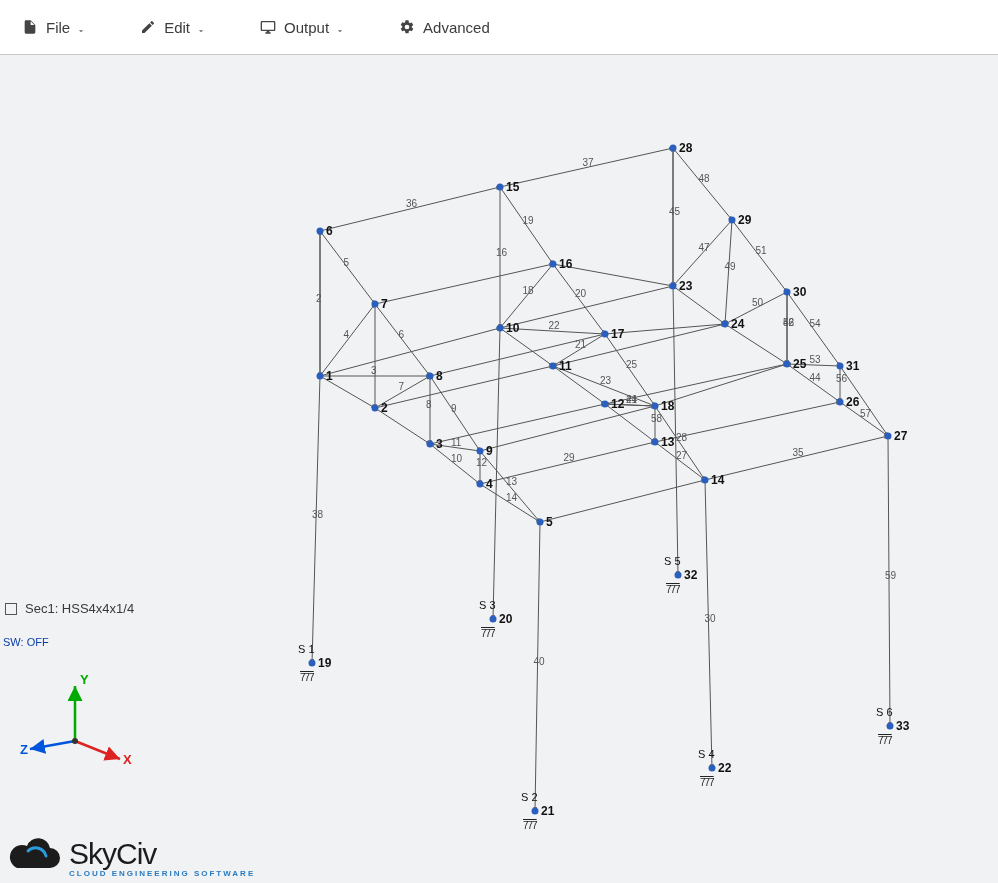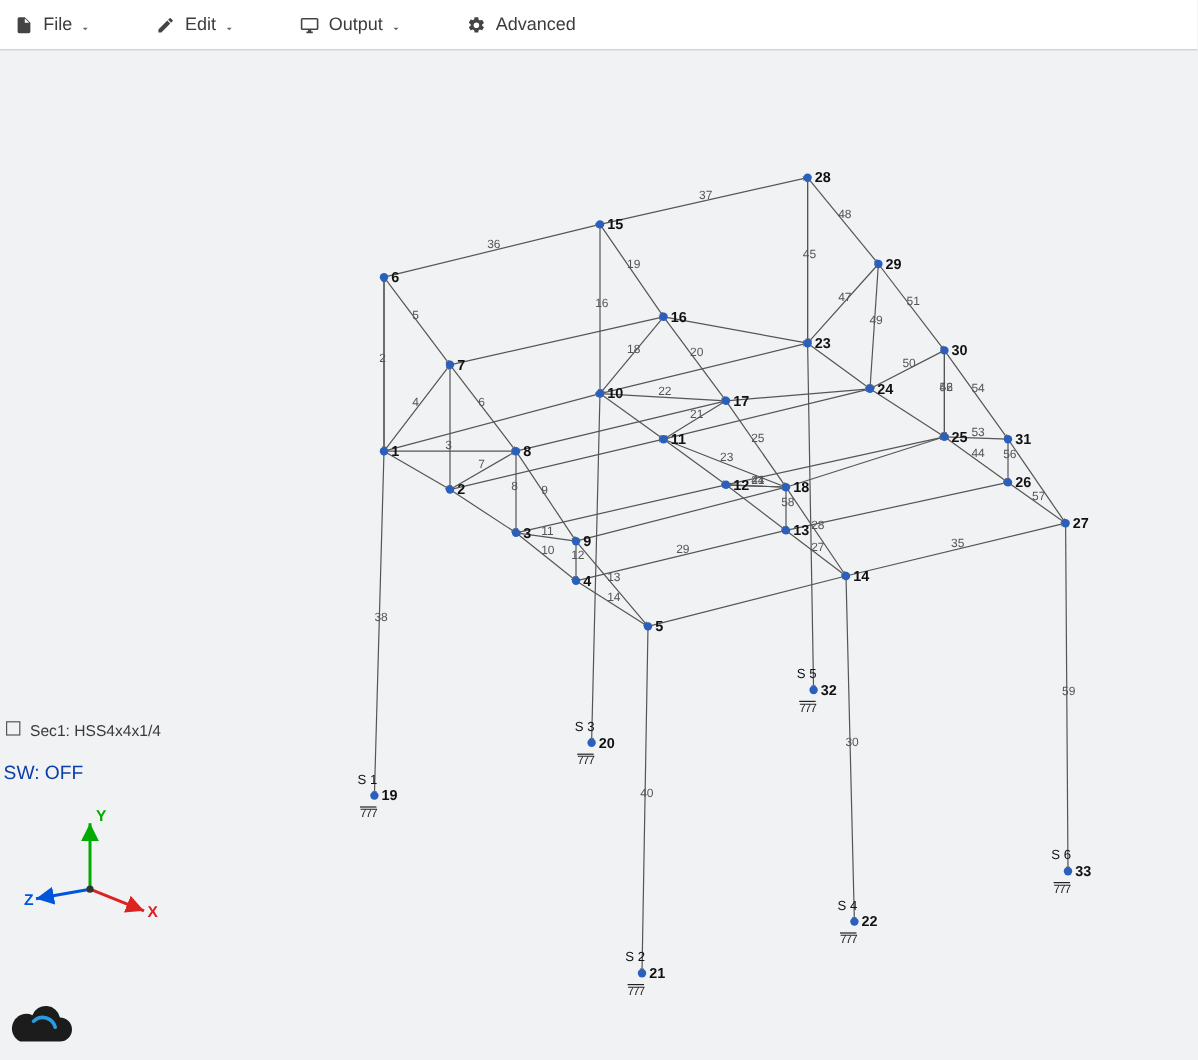--- a/index.html
+++ b/index.html
@@ -10,25 +10,26 @@
     font-family: "Segoe UI", Arial, sans-serif;
     background: #f0f2f4;
     color: #333;
     overflow: hidden;
     position: relative;
   }
   
   .menubar {
     position: absolute;
     top: 0; left: 0; right: 0;
-    height: 42px;
+    height: 55px;
     background: #ffffff;
     border-bottom: 1px solid #c9c9c9;
     display: flex;
     align-items: center;
+    padding-left: 10px;
     box-sizing: border-box;
   }
   .menu-item {
     display: flex;
     align-items: center;
     font-size: 15px;
     color: #3c3c3c;
     padding: 6px 12px;
     margin-right: 30px;
     cursor: pointer;
@@ -49,25 +50,25 @@
   }
   .mem-label {
     font-size: 10px;
     fill: #555;
   }
   .mem { stroke:#555; stroke-width:1; }
   .sup-label { font-size:11px; fill:#111; }
   .sup-glyph { font-size:10px; fill:#222; letter-spacing:-1px;}
   .sec-label {
     position:absolute; left:5px; top:545px; font-size:13px; color:#3a3a3a;
-    display:flex; 
+    display:flex; align-items:center;
   }
   .sec-swatch { width:10px; height:10px; border:1px solid #555; margin-right:8px; }
   .sw-label {
-    position:absolute; left:3px; top:580px; font-size:16px; color:#0a3ea8; font-weight:500;
+    position:absolute; left:3px; top:580px; font-size:11px; color:#0a3ea8; font-weight:500;
   }
   
   .triad { position:absolute; left:20px; top:610px; width:120px; height:120px; }
   .triad text { font-size:13px; font-weight:600; }
   
   .logo { position:absolute; left:5px; bottom:5px; display:flex; align-items:flex-end; }
   .logo-cloud { width:60px; height:40px; margin-right:4px;}
   .logo-text { display:flex; flex-direction:column; }
   .logo-main { font-size:30px; font-weight:400; color:#1c1c1c; letter-spacing:-1px; line-height:1;}
   .logo-sub  { font-size:8px; font-weight:700; color:#2a7bbf; letter-spacing:2px; }
@@ -429,14 +430,18 @@
     <line x1="55" y1="75" x2="10" y2="83" stroke="#05d" stroke-width="2.5" marker-end="url(#arrowBlue)"></line>
     <text x="0" y="88" fill="#05d">Z</text>
     <circle cx="55" cy="75" r="3" fill="#333"></circle>
   </svg>
 
   <div class="logo">
     <svg class="logo-cloud" viewBox="0 0 60 40">
       <path d="M45 30a10 10 0 0 0 0-20 12 12 0 0 0-23-2A9 9 0 0 0 12 30h33z" fill="#1c1c1c"></path>
       <path d="M23 13c6-6 16-3 18 5" fill="none" stroke="#2a9bdc" stroke-width="3" stroke-linecap="round"></path>
     </svg>
+    <div class="logo-text">
+      <span class="logo-main">SkyCiv</span>
+      <span class="logo-sub">CLOUD ENGINEERING SOFTWARE</span>
+    </div>
   </div>
 </div>
 
 </body></html>

